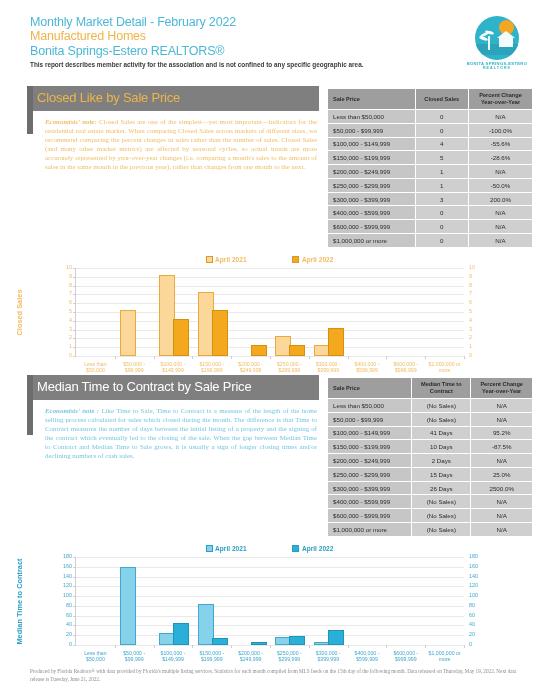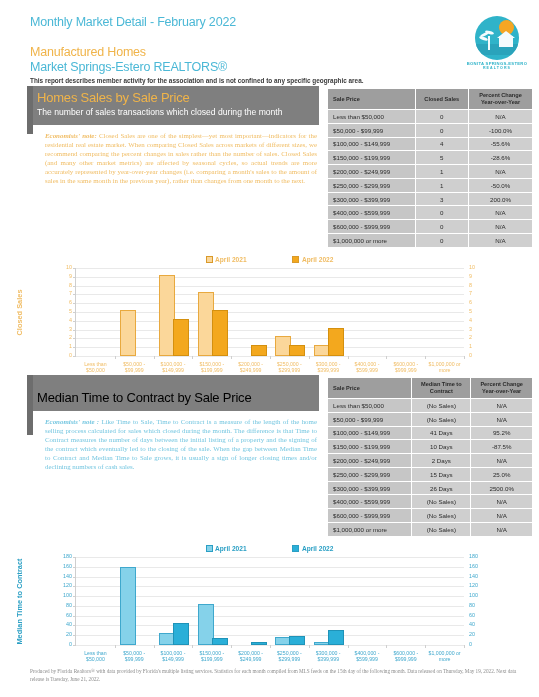--- a/index.html
+++ b/index.html
@@ -2,21 +2,21 @@
 <html><head>
 <meta charset="utf-8">
 <style>
   html,body{margin:0;padding:0;background:#ffffff;}
   body{width:539px;height:697px;overflow:hidden;font-family:"Liberation Sans",sans-serif;position:relative;}
   .page{position:absolute;left:0;top:0;width:539px;height:697px;background:#fff;}
 
   
   .hdr{position:absolute;left:30px;top:15px;width:420px;}
   .hdr-l1{font-size:12.5px;color:#4bb8d6;letter-spacing:-.2px;line-height:14px;}
-  .hdr-l2{font-size:12.5px;color:#f0b44a;letter-spacing:-.2px;line-height:15px;margin-top:16px;}
+  .hdr-l2{font-size:12.5px;color:#f0b44a;letter-spacing:-.2px;line-height:15px;}
   .hdr-l3{font-size:12.5px;color:#4bb8d6;letter-spacing:-.2px;line-height:15px;}
   .hdr-sub{font-size:6.4px;color:#3a3a3a;font-weight:bold;margin-top:2px;line-height:8px;}
 
   .logo{position:absolute;left:461px;top:16px;width:72px;height:56px;}
   .logo-circ{position:absolute;left:14px;top:0;width:44px;height:44px;border-radius:50%;
     background:#2fb3c9;overflow:hidden;}
   .logo-sun{position:absolute;left:24px;top:4px;width:15px;height:15px;border-radius:50%;background:#f5a623;}
   .logo-water{position:absolute;left:0;bottom:5px;width:44px;height:11px;background:#2aa3bb;}
   .logo-house{position:absolute;left:24px;top:20px;width:14px;height:11px;background:#f4fbfd;}
   .logo-roof{position:absolute;left:22px;top:15px;width:0;height:0;border-left:9px solid transparent;
@@ -25,21 +25,21 @@
   .logo-pf{position:absolute;width:9px;height:3px;background:#f4fbfd;border-radius:50%;}
   .logo-t1{font-size:4.2px;color:#2fb3c9;text-align:center;letter-spacing:.3px;margin-top:45px;font-weight:bold;}
   .logo-t2{font-size:3.6px;color:#2fb3c9;text-align:center;letter-spacing:1.1px;font-weight:bold;}
 
   
   .sec{position:absolute;left:27px;width:292px;}
   .sec-bar{position:absolute;left:0;top:0;width:6px;background:#6d6d6d;}
   .sec-head{background:#7f7f7f;padding:4px 8px 6px 10px;}
   .sec-title{font-size:13px;line-height:15px;letter-spacing:-.2px;}
   .sec-title.gold{color:#f0b44a;}
-  .sec-title.blue{color:#000000;margin-top:11px;}
+  .sec-title.blue{color:#ffffff;}
   .sec-desc{font-size:8.6px;color:#ffffff;line-height:11.5px;margin-top:2px;}
   .sec-note{font-size:6.9px;line-height:9.1px;text-align:justify;
     font-family:"Liberation Serif",serif;padding:6px 2px 0 18px;}
   .sec-note.gold{color:#f0bc63;}
   .sec-note.blue{color:#74c6e0;}
   .sec-note b{font-style:italic;}
 
   
   .tbl{position:absolute;border-collapse:collapse;font-size:6.2px;color:#2b2b2b;}
   .tbl th{background:#9e9e9e;color:#2b2b2b;font-size:5.6px;font-weight:bold;
@@ -85,21 +85,21 @@
     color:#8c8c8c;line-height:8px;font-family:"Liberation Serif",serif;}
 </style>
 </head>
 <body>
 
 <div class="page">
 
   <div class="hdr">
     <div class="hdr-l1">Monthly Market Detail - February 2022</div>
     <div class="hdr-l2">Manufactured Homes</div>
-    <div class="hdr-l3">Market Springs-Estero REALTORS®</div>
+    <div class="hdr-l3">Bonita Springs-Estero REALTORS®</div>
     <div class="hdr-sub">This report describes member activity for the association and is not confined to any specific geographic area.</div>
   </div>
 
   <div class="logo">
     <div class="logo-circ">
       <div class="logo-sun"></div>
       <div class="logo-water"></div>
       <div class="logo-roof"></div>
       <div class="logo-house"></div>
       <div class="logo-trunk"></div>
@@ -107,22 +107,21 @@
       <div class="logo-pf" style="left:10px;top:15px;transform:rotate(15deg);"></div>
       <div class="logo-pf" style="left:4px;top:21px;transform:rotate(20deg);"></div>
     </div>
     <div class="logo-t1">BONITA SPRINGS-ESTERO</div>
     <div class="logo-t2">REALTORS</div>
   </div>
 
   <div class="sec" style="top:86px;">
     <div class="sec-bar" style="height:48px;"></div>
     <div class="sec-head">
-      <div class="sec-title gold">Homes Sales by Sale Price</div>
-      <div class="sec-desc">The number of sales transactions which closed during the month</div>
+      <div class="sec-title gold">Closed Like by Sale Price</div>
     </div>
     <div class="sec-note gold"><b>Economists' note:</b> <span>Closed Sales are one of the simplest—yet most important—indicators for the residential real estate market. When comparing Closed Sales across markets of different sizes, we recommend comparing the percent changes in sales rather than the number of sales. Closed Sales (and many other market metrics) are affected by seasonal cycles, so actual trends are more accurately represented by year-over-year changes (i.e. comparing a month's sales to the amount of sales in the same month in the previous year), rather than changes from one month to the next.</span></div>
   </div>
 
   <table class="tbl" style="left:327px;top:88px;width:206px;">
     <tbody>
         <tr>
       <th class="left">Sale Price</th>
       <th>Closed Sales</th>
       <th><span>Percent Change</span><br><span>Year-over-Year</span></th>

